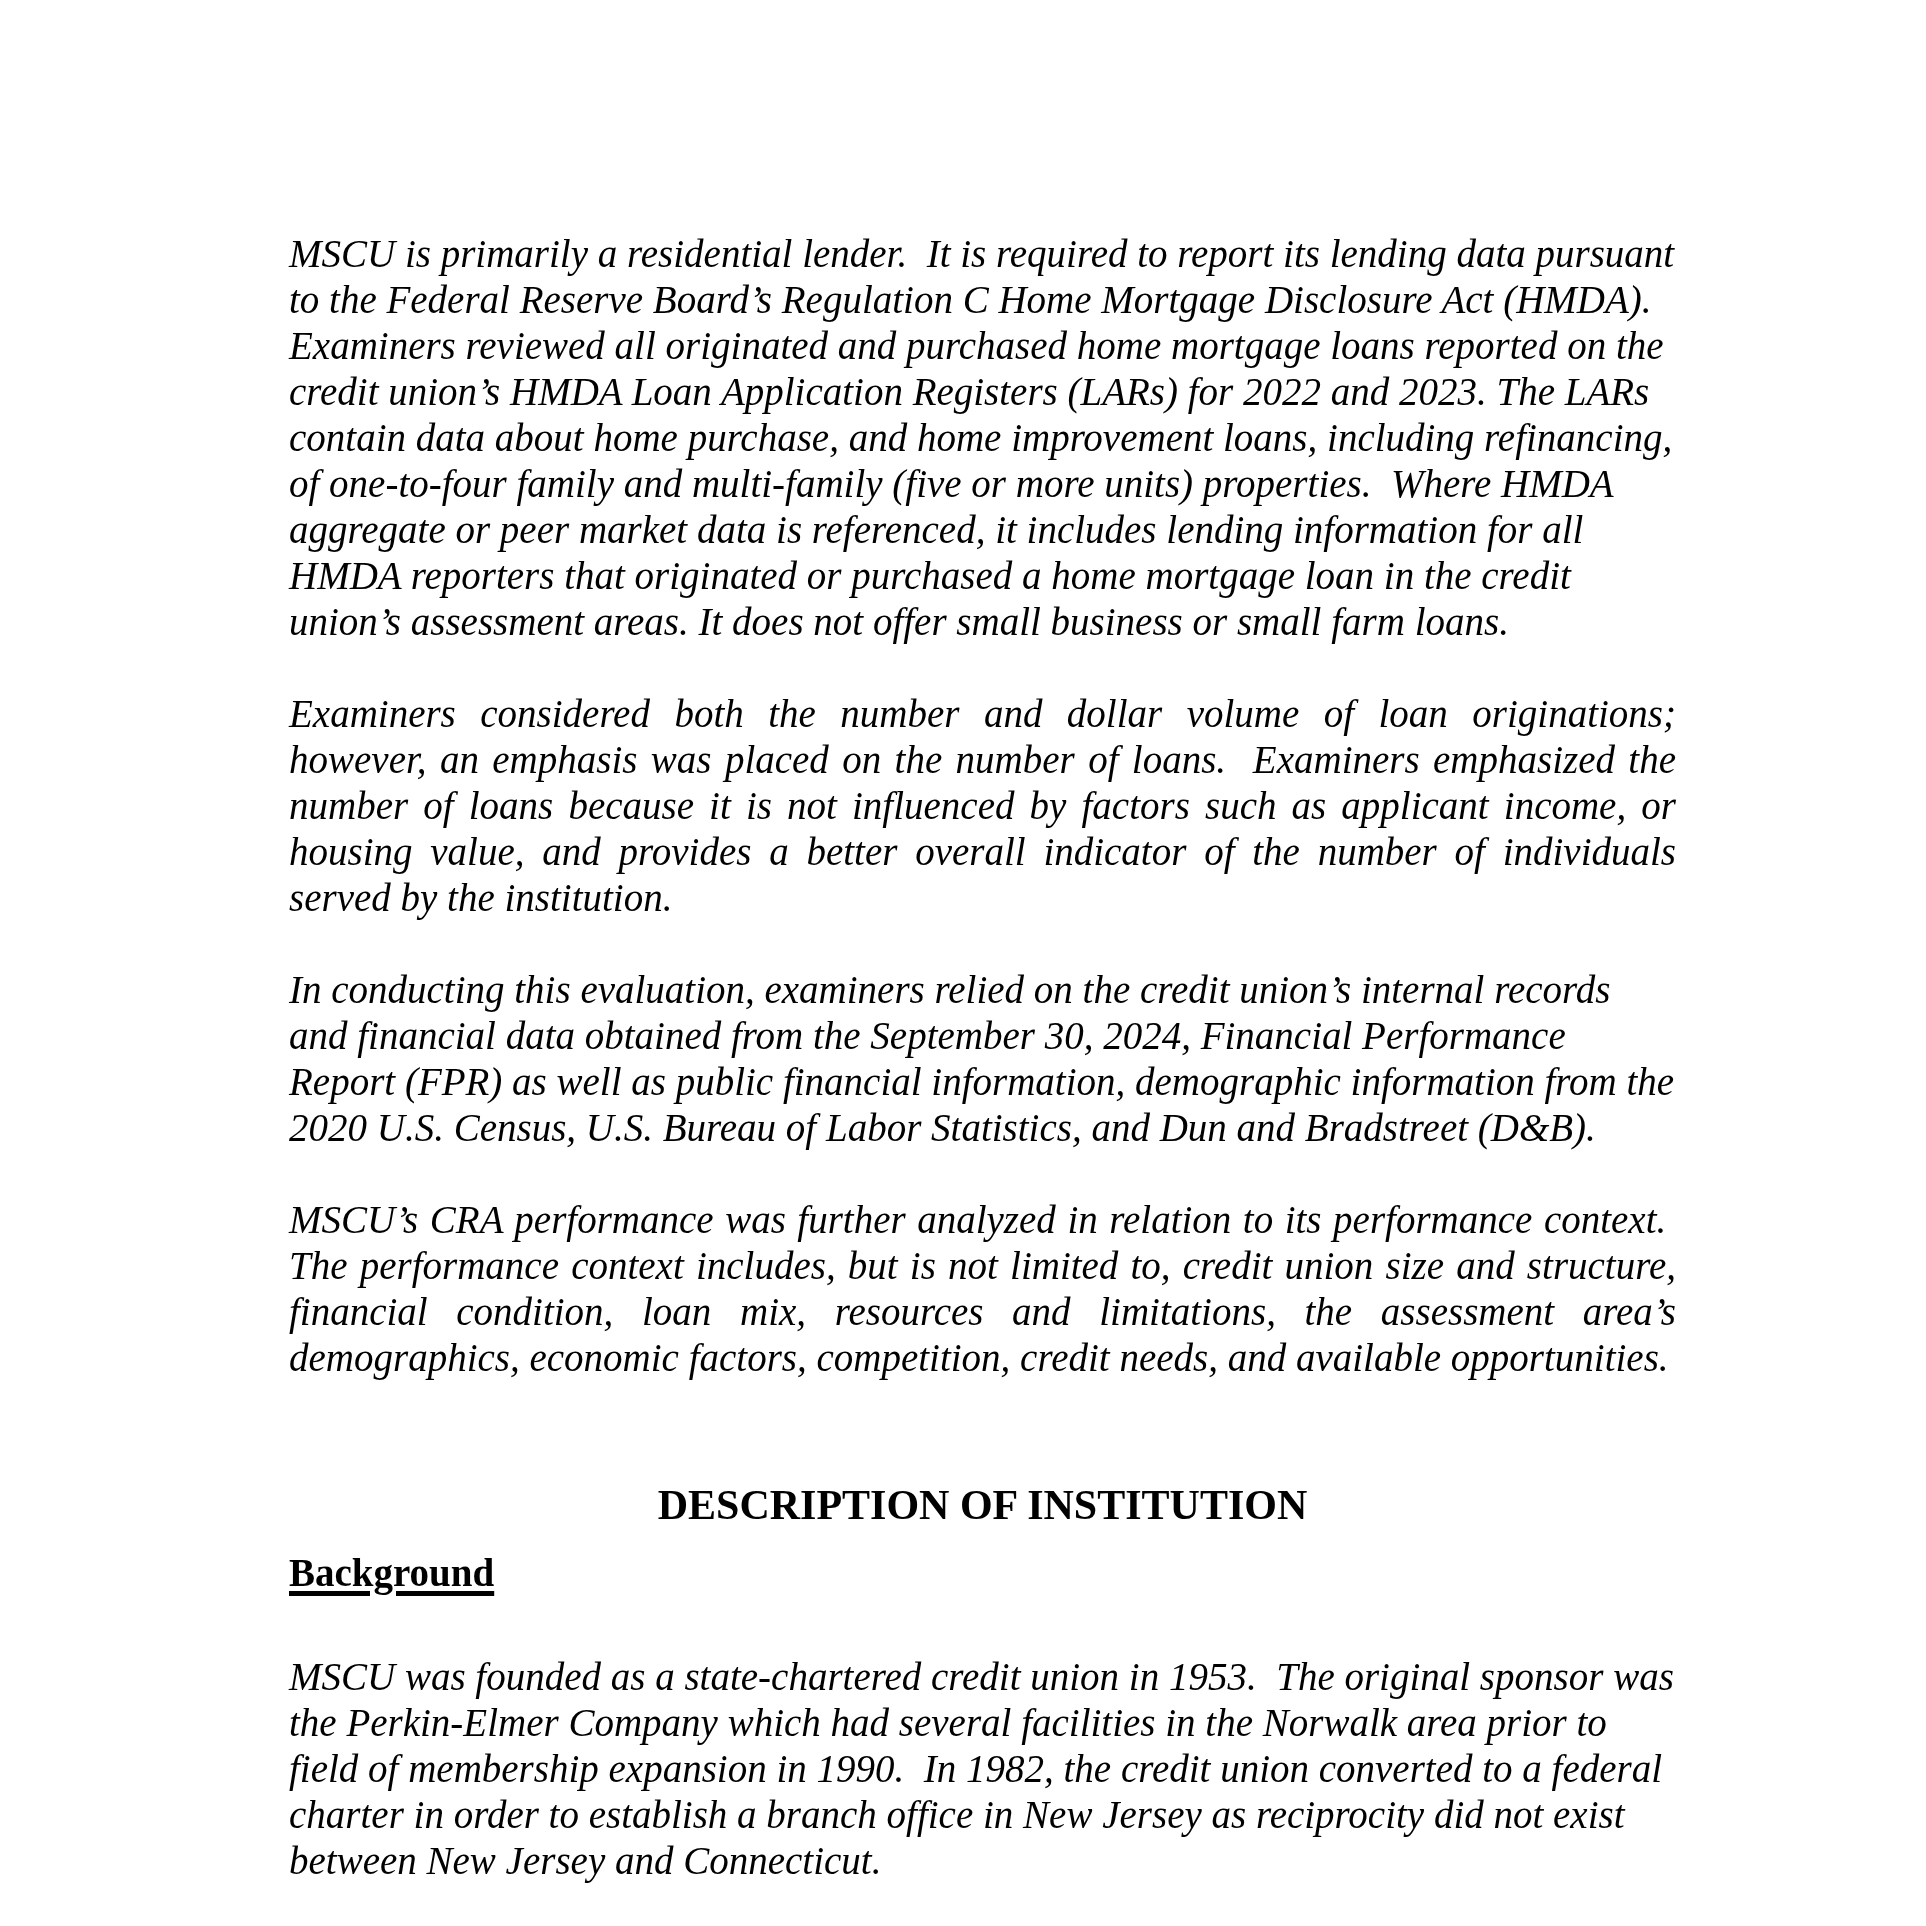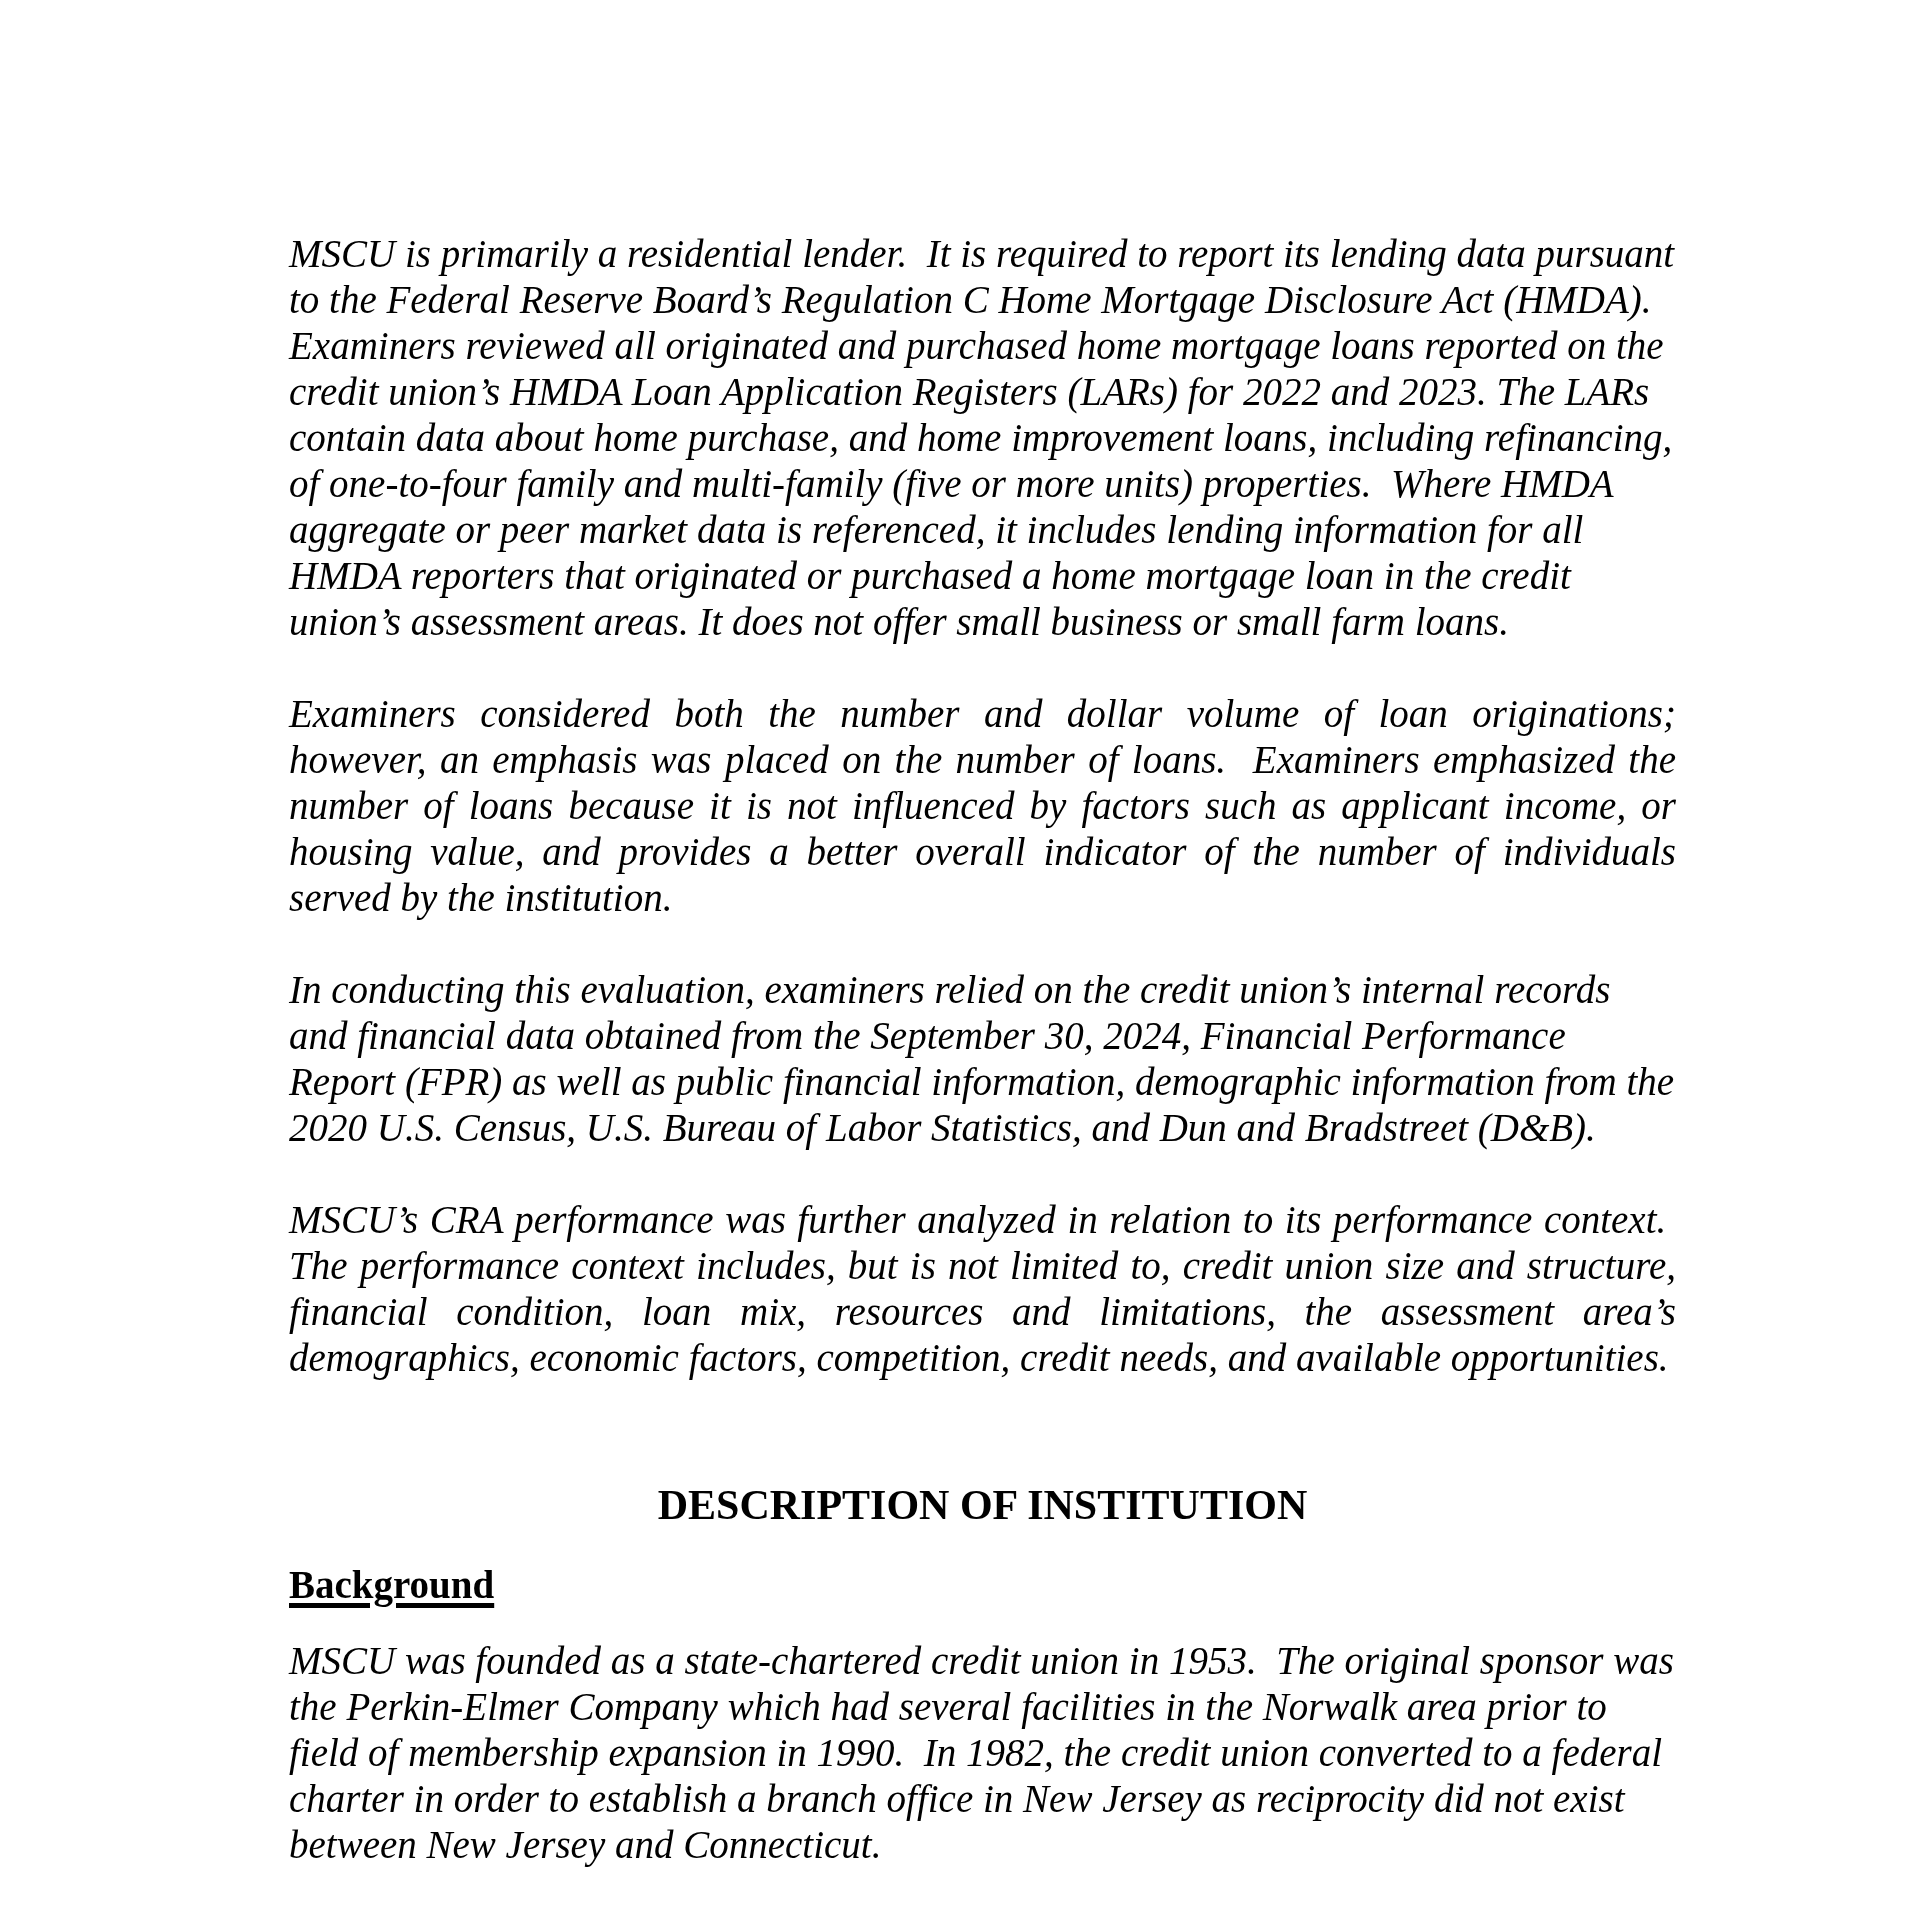--- a/index.html
+++ b/index.html
@@ -30,30 +30,30 @@
     font-style: italic;
   }
   .para.justify {
     text-align: justify;
   }
   .doc-heading {
     font-size: 42px;
     line-height: 49px;
     font-weight: bold;
     text-align: center;
-    margin: 100px 0 32px 0;
+    margin: 100px 0 20px 0;
   }
   .sub-heading {
     font-size: 39px;
     line-height: 46px;
     font-weight: bold;
     text-decoration: underline;
     text-decoration-thickness: 4.6px;
     text-underline-offset: 5.4px;
-    margin: 0 0 30px 0;
+    margin: 0 0 58px 0;
   }
 </style>
 </head>
 <body>
 
 <main class="page">
 
   <p class="para">MSCU is primarily a residential lender.&nbsp; It is required to report its lending data pursuant to the Federal Reserve Board’s Regulation C Home Mortgage Disclosure Act (HMDA). Examiners reviewed all originated and purchased home mortgage loans reported on the credit union’s HMDA Loan Application Registers (LARs) for 2022 and 2023. The LARs contain data about home purchase, and home improvement loans, including refinancing, of one-to-four family and multi-family (five or more units) properties.&nbsp; Where HMDA aggregate or peer market data is referenced, it includes lending information for all HMDA reporters that originated or purchased a home mortgage loan in the credit union’s assessment areas. It does not offer small business or small farm loans.</p>
 
   <p class="para justify">Examiners considered both the number and dollar volume of loan originations; however, an emphasis was placed on the number of loans.&nbsp; Examiners emphasized the number of loans because it is not influenced by factors such as applicant income, or housing value, and provides a better overall indicator of the number of individuals served by the institution.</p>

